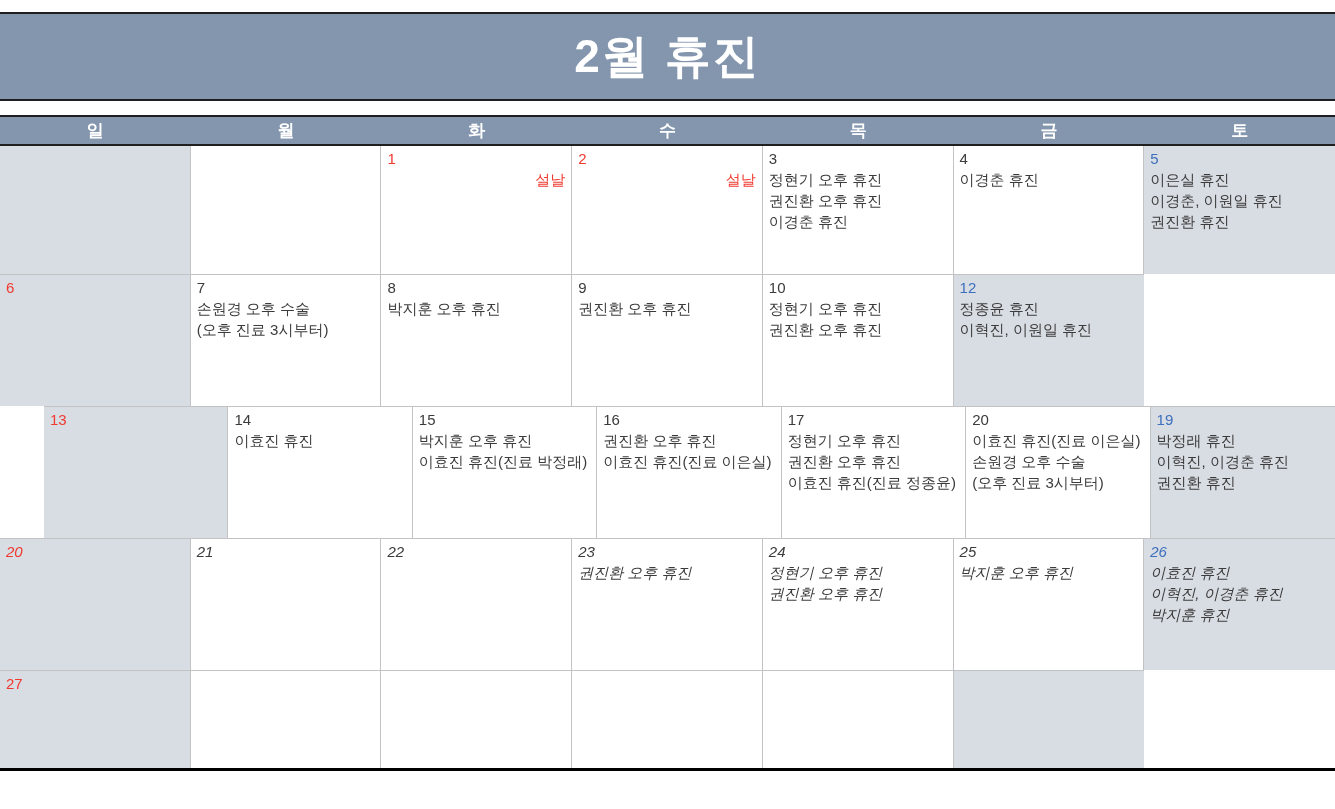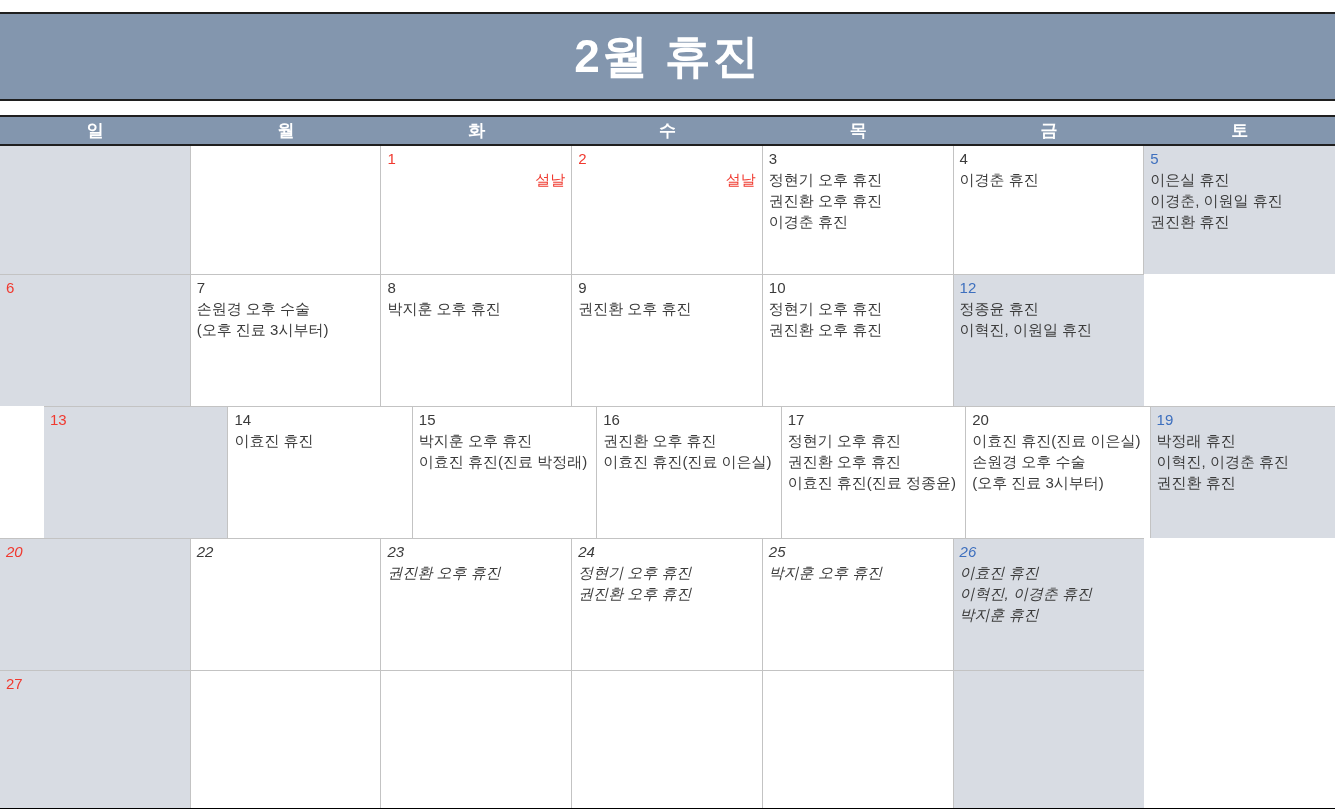--- a/index.html
+++ b/index.html
@@ -54,21 +54,21 @@
 
   .grid{width:1335px;}
   .week-row{
     display:grid;
     grid-template-columns:repeat(7,1fr);
   }
   .week-row:nth-child(1){height:128px;}
   .week-row:nth-child(2){height:132px;}
   .week-row:nth-child(3){height:132px;margin-left:44px;}
   .week-row:nth-child(4){height:132px;font-style:italic;}
-  .week-row:nth-child(5){height:138px;}
+  .week-row:nth-child(5){height:98px;}
   .week-row + .week-row .cell{border-top:1px solid var(--grid-line);}
   .cell{
     background:#ffffff;
     border-right:1px solid var(--grid-line);
     padding:2px 6px 2px 6px;
     overflow:hidden;
   }
   .cell:last-child{border-right:none;}
   .cell.weekend{background:var(--weekend-bg);}
 
@@ -205,20 +205,23 @@
           <div class="event">박정래 휴진</div>
           <div class="event">이혁진, 이경춘 휴진</div>
           <div class="event">권진환 휴진</div>
         </div>
       </div>
       <div class="week-row">
         <div class="cell weekend">
           <div class="daynum red">20</div>
         </div>
         <div class="cell">
+          <div class="daynum">21</div>
+        </div>
+        <div class="cell">
           <div class="daynum">22</div>
         </div>
         <div class="cell">
           <div class="daynum">23</div>
           <div class="event">권진환 오후 휴진</div>
         </div>
         <div class="cell">
           <div class="daynum">24</div>
           <div class="event">정현기 오후 휴진</div>
           <div class="event">권진환 오후 휴진</div>

